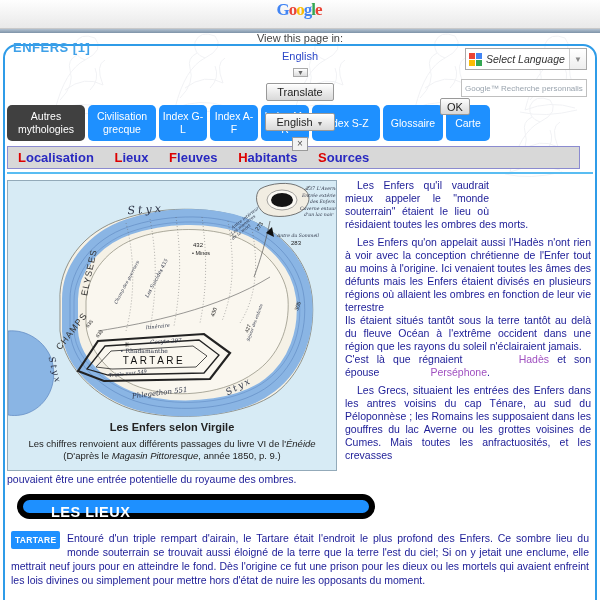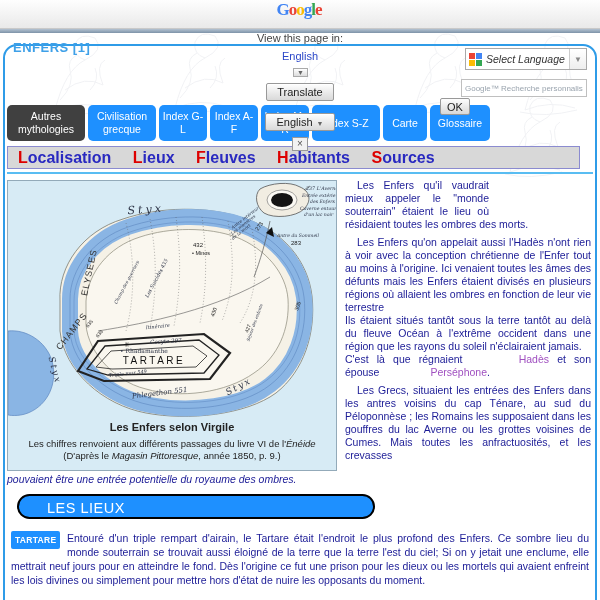--- a/index.html
+++ b/index.html
@@ -41,39 +41,39 @@
   .ok-btn{position:absolute;top:52px;left:435px;width:30px;height:17px;font-size:11px;color:#222;
           border:1px solid #999;border-radius:2px;background:linear-gradient(#fdfdfd,#d8d8d8);cursor:pointer;}
   
   .tabs{display:flex;gap:3px;margin:59px 0 0 2px;}
   .tab{height:36px;border-radius:5px;background:#1e90ff;color:#fff;font-size:10.5px;line-height:13px;
        display:flex;align-items:center;justify-content:center;text-align:center;cursor:pointer;padding:0 2px;box-sizing:border-box;}
   .tab.active{background:#404040;}
   .t1{width:78px}.t2{width:68px}.t3{width:48px}.t4{width:48px}.t5{width:48px}.t6{width:68px}.t7{width:44px}.t8{width:60px}
   
   .subnav{margin:5px 15px 0 2px;height:21px;line-height:21px;background:#d8d8d8;border:1px solid #8b8bd0;
-          padding-left:10px;font-size:16px;font-weight:600;}
+          padding-left:10px;font-size:13px;font-weight:600;}
   .subnav a{display:inline-block;color:#2929c0;margin-right:17px;text-decoration:none;cursor:pointer;}
   .subnav a::first-letter{color:#dd0000;}
   .sep{height:2px;background:#59bdf2;margin:3px 2px 0 2px;}
   
   .article{margin:2px 4px 0 2px;color:#1b1b96;font-size:10.5px;line-height:13px;text-align:justify;}
   .mapbox{float:left;width:330px;margin:1px 8px 2px 0;background:#d7ebf5;border:1px solid #93aab9;box-sizing:border-box;}
   .mapbox svg{display:block;}
   .cap{text-align:center;padding:2px 6px 8px 6px;color:#222;}
   .cap-title{font-size:11px;font-weight:bold;margin-bottom:4px;}
   .cap-line{font-size:9.5px;line-height:12px;}
   .article p{margin:5px 0;}
   .article .ind{text-indent:12px;}
   .spacer{float:right;width:102px;height:30px;}
   .plink{color:#a050c0;text-decoration:none;cursor:pointer;padding-left:48px;}
-  .p4{clear:left;margin-top:9px !important;font-style:italic;}
+  .p4{clear:left;margin-top:9px !important;}
   
   .banner{clear:both;margin:8px 0 0 12px;width:358px;height:25px;line-height:25px;border-radius:13px;
-          background:#1e90ff;border:2px solid #000000;color:#fff;font-size:14.5px;font-weight:normal;
+          background:#1e90ff;border:6px solid #000000;color:#fff;font-size:14.5px;font-weight:bold;
           padding-left:28px;box-sizing:border-box;letter-spacing:.5px;}
   .tartare{margin:12px 6px 0 6px;color:#1b1b96;font-size:10.5px;line-height:14px;text-align:justify;}
   .chipwrap{float:left;width:56px;height:28px;}
   .chip{display:inline-block;background:#1e90ff;color:#fff;font-size:8.5px;font-weight:bold;
         padding:2px 4px;border-radius:2px;letter-spacing:.3px;}
   
   .mt{font-family:"DejaVu Serif","Liberation Serif",serif;fill:#2c3346;}
 </style>
 </head>
 <body>
@@ -137,22 +137,22 @@
     <input class="search-in" type="text" placeholder="Google™ Recherche personnalisée" style="">
     <button class="ok-btn">OK</button>
 
     <div class="tabs">
       <div class="tab active t1">Autres mythologies</div>
       <div class="tab t2">Civilisation grecque</div>
       <div class="tab t4">Index G-L</div>
       <div class="tab t3">Index A-F</div>
       <div class="tab t5">Index M-R</div>
       <div class="tab t6">Index S-Z</div>
+      <div class="tab t8">Glossaire</div>
       <div class="tab t7">Carte</div>
-      <div class="tab t8">Glossaire</div>
     </div>
 
     <div class="subnav">
       <a>Localisation</a>
       <a>Lieux</a>
       <a>Fleuves</a>
       <a>Habitants</a>
       <a>Sources</a>
     </div>
     <div class="sep"></div>

